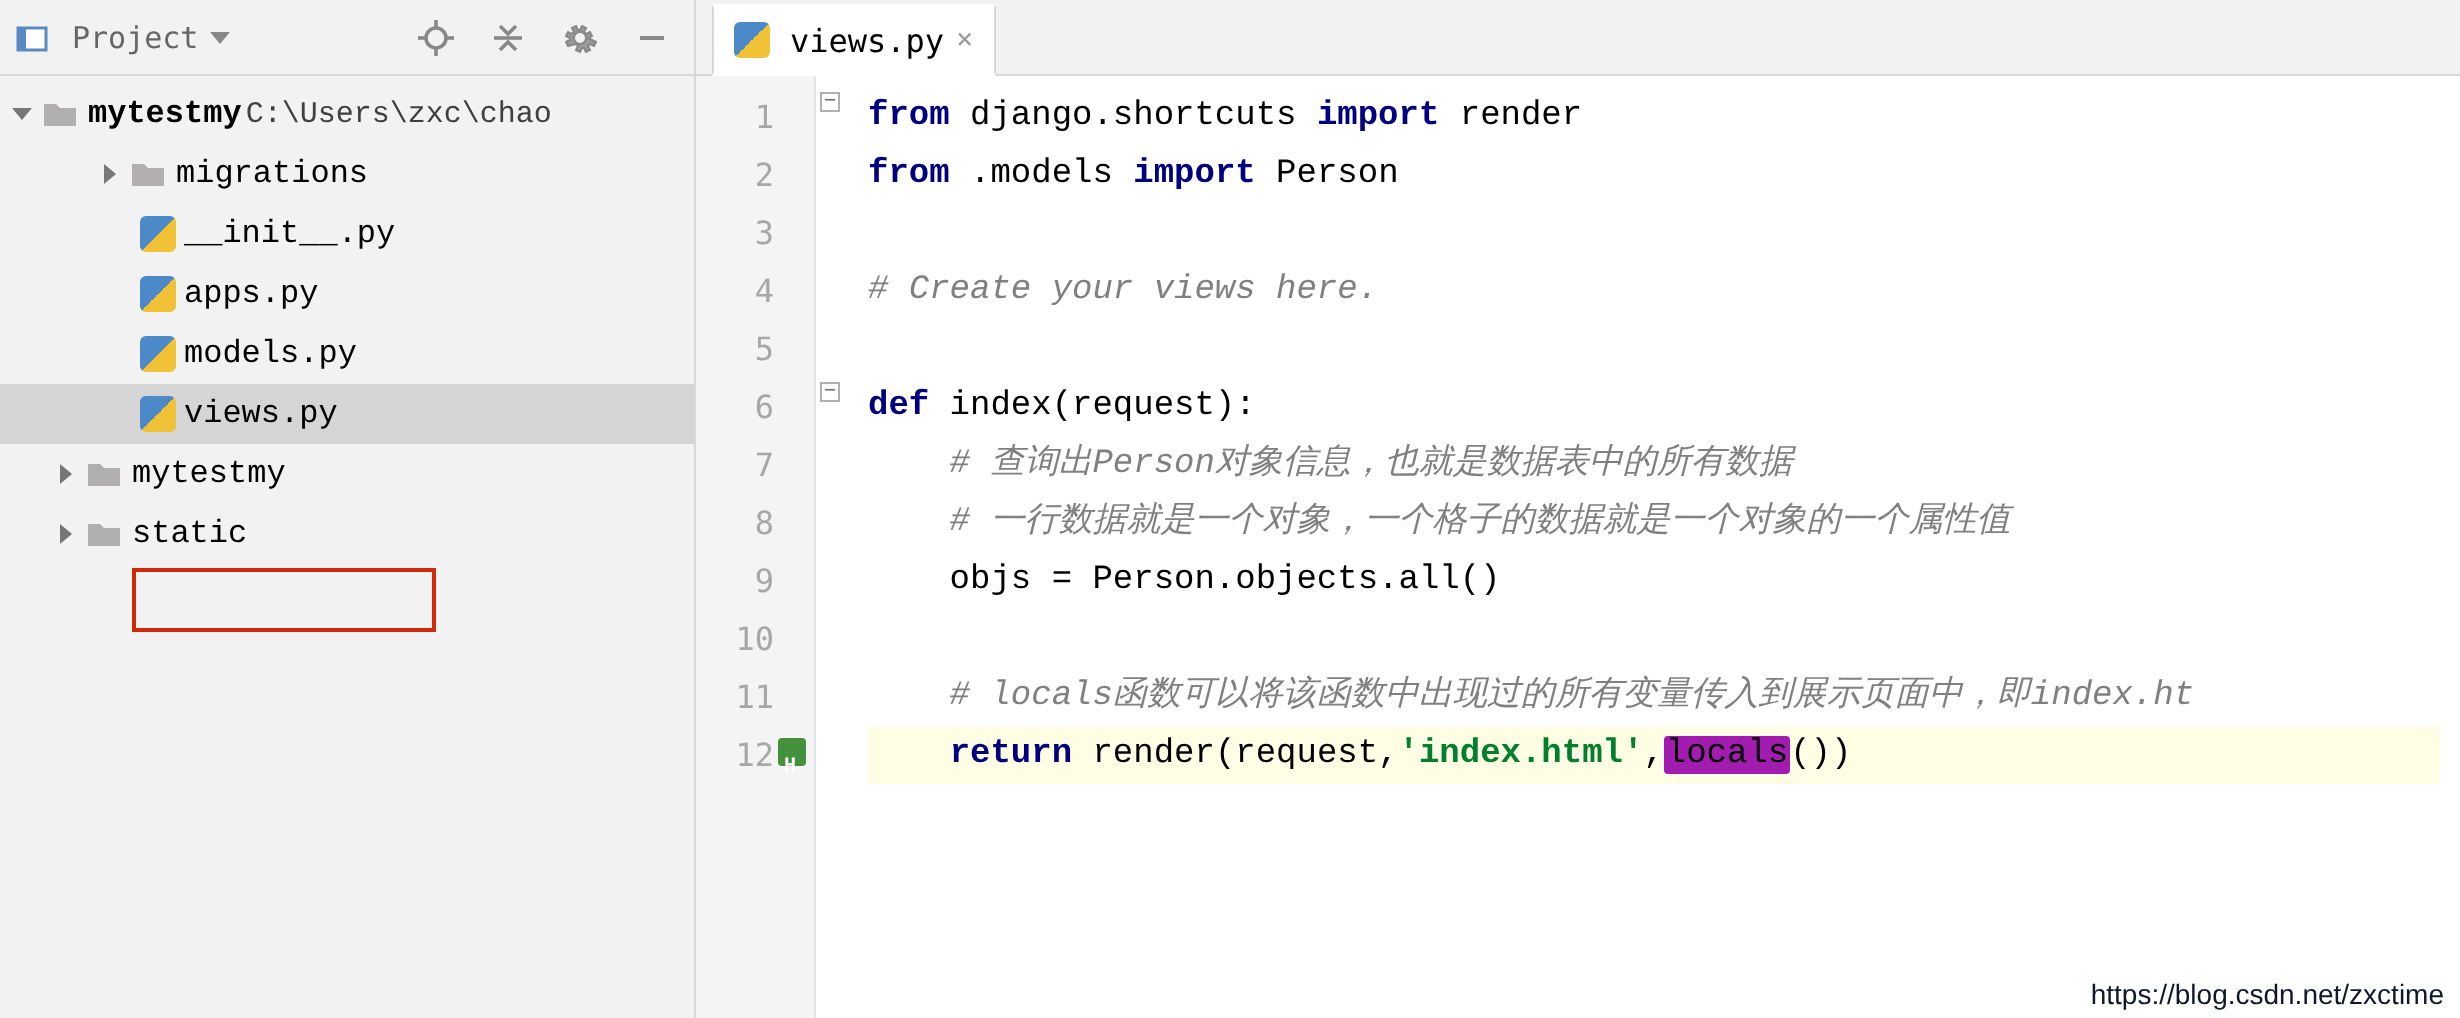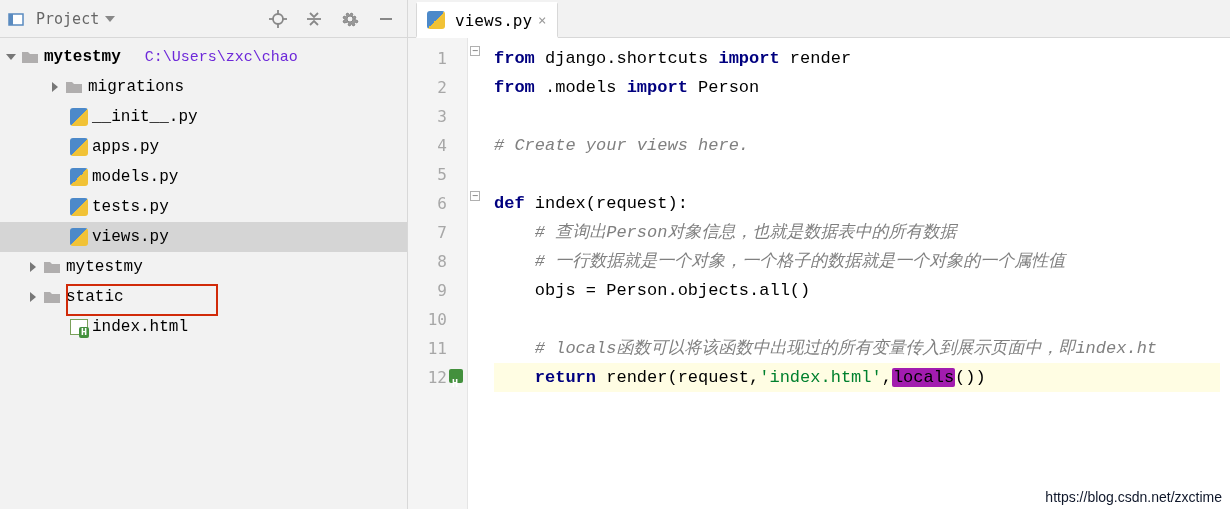--- a/index.html
+++ b/index.html
@@ -9,21 +9,21 @@
     font-family: "Microsoft YaHei", Consolas, monospace;
     font-size: 15px;
     overflow: hidden;
     background: #fff;
   }
   .app { display: flex; flex-direction: column; height: 100%; }
   .main { display: flex; flex: 1; min-height: 0; }
 
   
   .sidebar {
-    width: 408px;
+    width: 348px;
     background: #f2f2f2;
     border-right: 1px solid #d8d8d8;
     display: flex; flex-direction: column;
     overflow: hidden;
   }
   .sidebar-header {
     display: flex; align-items: center;
     height: 38px;
     padding: 0 6px;
     border-bottom: 1px solid #d8d8d8;
@@ -105,21 +105,21 @@
   .db-icon {
     width: 14px; height: 16px;
     border: 2px solid #43a0c0; border-radius: 7px/4px;
     position:relative; margin-right:4px;
   }
   .db-icon::before, .db-icon::after {
     content:""; position:absolute;left:-2px;right:-2px;height:2px;background:#43a0c0;
   }
   .db-icon::before{top:4px;} .db-icon::after{bottom:3px;}
   .label-text { color:#000; }
-  .label-path { color:#6d28d9; margin-left:24px; font-size:15px;}
+  .label-path { color:#404040; margin-left:2px; font-size:15px;}
   .tree-item.bold .label-text { font-weight:bold; }
   .hl-box {
     position:absolute;
     border:2px solid #d12a09;
     pointer-events:none;
     left:66px;
     top:246px;
     width:152px;
     height:32px;
   }
@@ -178,21 +178,21 @@
     font-family: Consolas, "Courier New", monospace;
     font-size:17px;
     line-height:29px;
     white-space:pre;
     color:#000;
     position:relative;
   }
   .code .line.current { background:#fffde3; }
   .kw { color:#00007f; font-weight:bold; }
   .cm { color:#808080; font-style:italic; }
-  .str { color:#00802e; font-weight:normal;}
+  .str { color:#00802e; font-weight:bold;}
   .bi { background:#a21caf; border-radius:2px; padding:0 1px;}
   .watermark {
     position:absolute; right:8px; bottom:4px;
     color:#0f172a; font-size:14px; font-family:Arial,sans-serif;
   }
 </style>
 </head>
 <body>
 
 <div class="app">
@@ -279,27 +279,20 @@
           <span class="py-icon"></span>
           <span class="label-text">apps.py</span>
         </div>
         <div class="tree-item">
           <span class="indent"></span>
             <span class="indent"></span>
             <span class="indent"></span>
           <span class="py-icon"></span>
           <span class="label-text">models.py</span>
         </div>
-        <div class="tree-item">
-          <span class="indent"></span>
-            <span class="indent"></span>
-            <span class="indent"></span>
-          <span class="py-icon"></span>
-          <span class="label-text">tests.py</span>
-        </div>
         <div class="tree-item selected">
           <span class="indent"></span>
             <span class="indent"></span>
             <span class="indent"></span>
           <span class="py-icon"></span>
           <span class="label-text">views.py</span>
         </div>
 
         <div class="tree-item">
           <span class="indent"></span>
@@ -313,27 +306,20 @@
         </div>
         <div class="tree-item">
           <span class="indent"></span>
           <span class="tw tw-closed"></span>
           <span class="node-icon folder-icon">
               <svg width="18" height="14">
                 <path d="M1 2h6l2 2h8v9H1z"></path>
               </svg>
             </span>
           <span class="label-text">static</span>
-        </div>
-        <div class="tree-item">
-          <span class="indent"></span>
-            <span class="indent"></span>
-            <span class="indent"></span>
-          <span class="html-icon"></span>
-          <span class="label-text">index.html</span>
         </div>
 
         <div class="hl-box"></div>
       </div>
     </div>
 
     <div class="editor-side">
       <div class="tabbar">
         <div class="tab">
           <span class="py-icon"></span>

